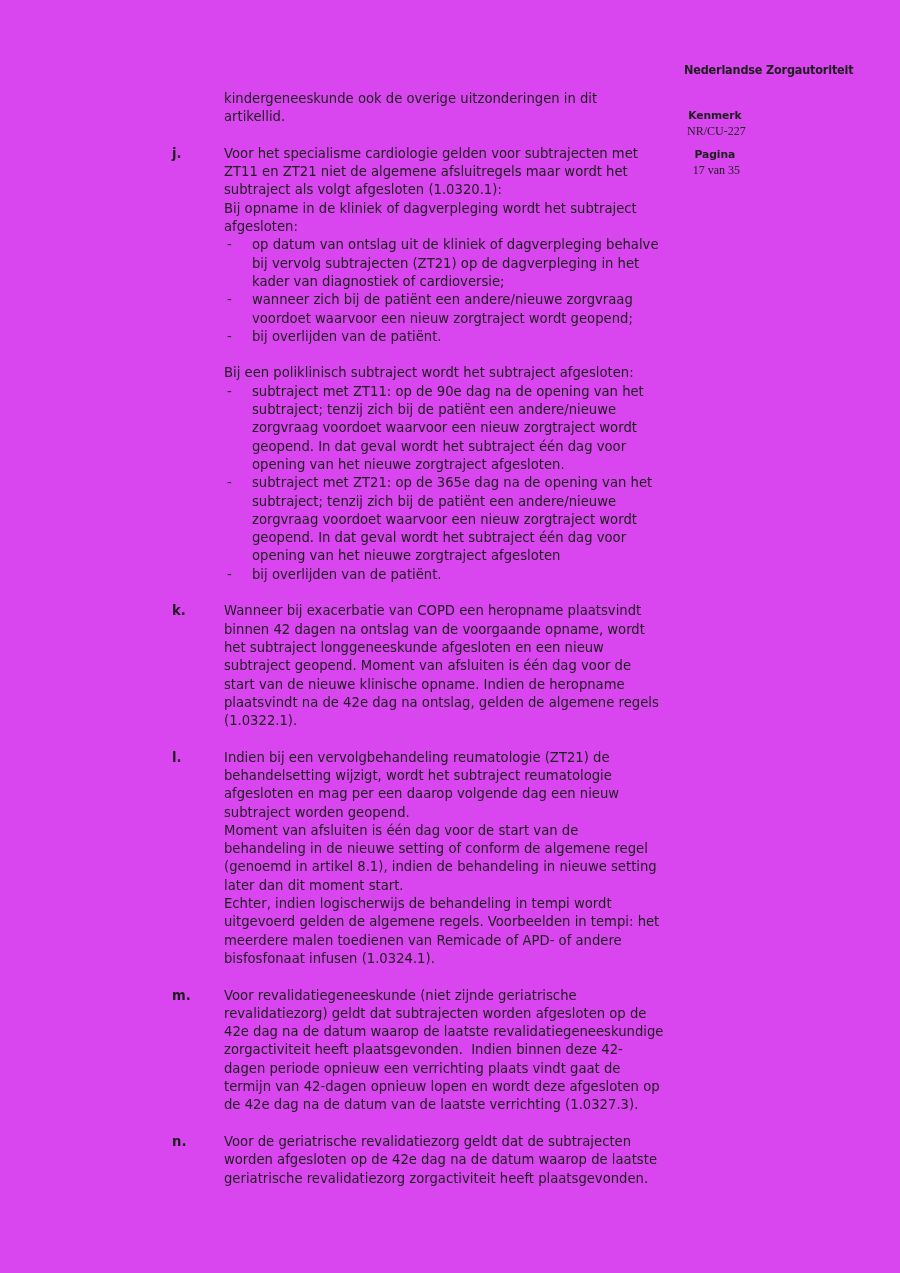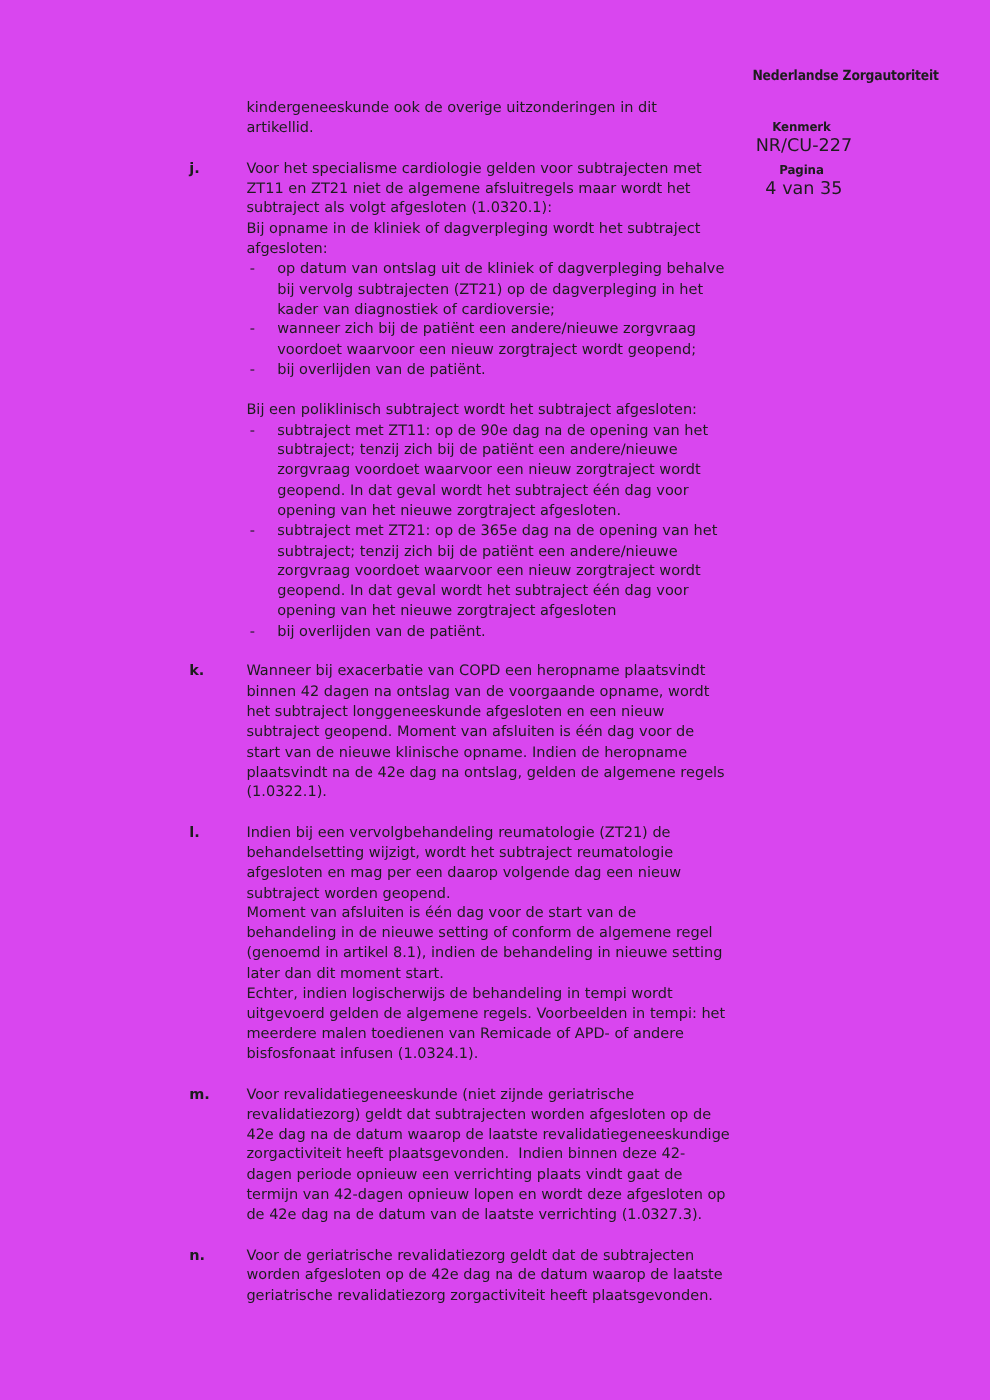--- a/index.html
+++ b/index.html
@@ -13,21 +13,21 @@
     position:absolute;left:684px;top:62px;
     font-weight:bold;font-size:12.8px;letter-spacing:-0.2px;white-space:nowrap;
     transform:scaleX(.88);transform-origin:0 0;
   }
   .sidebar{position:absolute;left:687px;top:109px;text-align:center;}
   .meta-group+.meta-group{margin-top:9px;}
   .meta-label{
     font-weight:bold;font-size:11.3px;line-height:14px;letter-spacing:-0.1px;
     transform:scaleX(.95);transform-origin:0 0;white-space:nowrap;
   }
-  .meta-value{font-size:16px;line-height:15px;margin-top:1px;white-space:nowrap;}
+  .meta-value{font-size:12px;line-height:15px;margin-top:1px;white-space:nowrap;font-family:Liberation Serif, serif;}
   .content{
     position:absolute;left:172px;top:90px;width:575px;
     font-size:13.2px;line-height:18.3px;
   }
   .item{display:flex;}
   .item+.item{margin-top:18.3px;}
   .letter{width:52px;flex:none;font-weight:bold;}
   .body{flex:1;min-width:0;}
   .para{white-space:pre-wrap;}
   .gap{height:18.3px;}
@@ -42,21 +42,21 @@
 
   <div class="brand">Nederlandse Zorgautoriteit</div>
 
   <div class="sidebar">
     <div class="meta-group">
       <div class="meta-label">Kenmerk</div>
       <div class="meta-value">NR/CU-227</div>
     </div>
     <div class="meta-group">
       <div class="meta-label">Pagina</div>
-      <div class="meta-value">4 van 35</div>
+      <div class="meta-value">17 van 35</div>
     </div>
   </div>
 
   <div class="content">
       <div class="item">
         <div class="letter"></div>
         <div class="body">
           <div class="para">kindergeneeskunde ook de overige uitzonderingen in dit
 artikellid.</div>
         </div>

